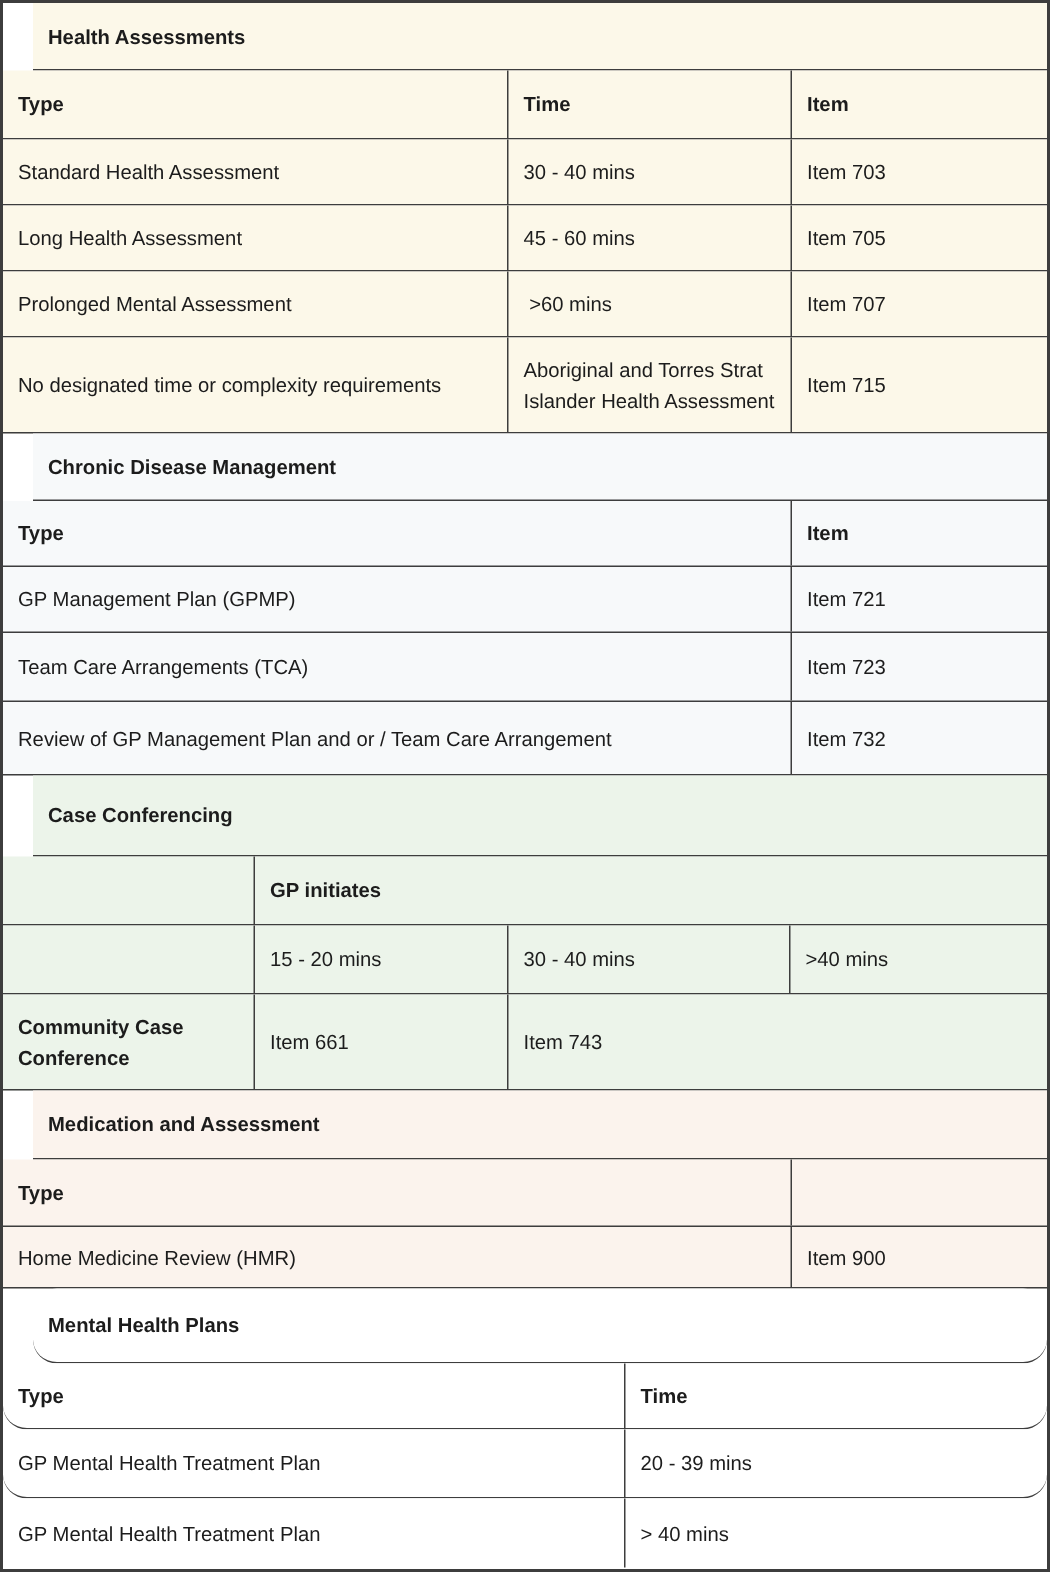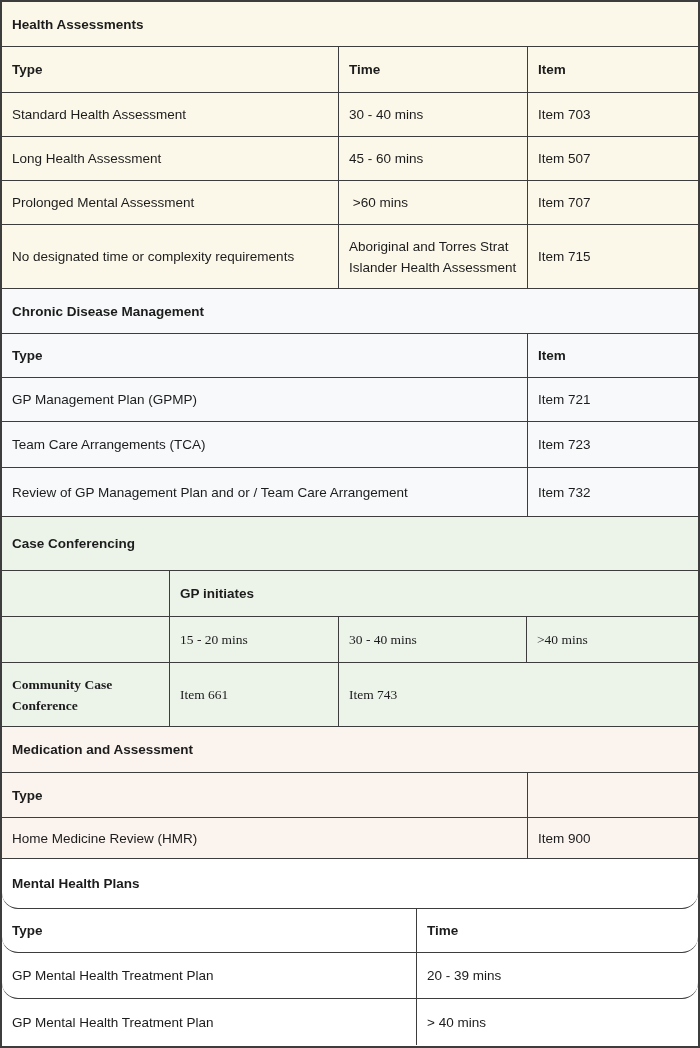--- a/index.html
+++ b/index.html
@@ -37,24 +37,24 @@
     line-height: 21px;
     white-space: pre-wrap;
     border-right: 1px solid var(--border);
     overflow: hidden;
   }
   .cell:last-child { border-right: none; }
   .bold { font-weight: bold; }
   
   .cols-hat { grid-template-columns: 337px 189px 1fr; } 
   .cols-2i  { grid-template-columns: 526px 1fr; }       
-  .cols-cc  { grid-template-columns: 168px 169px 188px 1fr; font-family: Liberation Serif, serif; } 
+  .cols-cc  { grid-template-columns: 168px 169px 188px 1fr; } 
   .cols-gpi { grid-template-columns: 168px 1fr; }       
   .cols-mh  { grid-template-columns: 415px 1fr; }       
-  .cols-1   { grid-template-columns: 1fr; }
+  .cols-1   { grid-template-columns: 1fr; margin-left: 20px; }
   
   .bg-cream { background: var(--cream); }
   .bg-cool  { background: var(--cool-white); }
   .bg-green { background: var(--green); }
   .bg-pink  { background: var(--pink); }
   .bg-white { background: var(--white); border-radius: 16px; }
 </style>
 </head>
 <body>
 
@@ -70,21 +70,21 @@
       <div class="cell bold">Item</div>
     </div>
     <div class="row cols-hat bg-cream" style="height:44px">
       <div class="cell">Standard Health Assessment</div>
       <div class="cell">30 - 40 mins</div>
       <div class="cell">Item 703</div>
     </div>
     <div class="row cols-hat bg-cream" style="height:44px">
       <div class="cell">Long Health Assessment</div>
       <div class="cell">45 - 60 mins</div>
-      <div class="cell">Item 507</div>
+      <div class="cell">Item 705</div>
     </div>
     <div class="row cols-hat bg-cream" style="height:44px">
       <div class="cell">Prolonged Mental Assessment</div>
       <div class="cell"> &gt;60 mins</div>
       <div class="cell">Item 707</div>
     </div>
     <div class="row cols-hat bg-cream" style="height:64px">
       <div class="cell">No designated time or complexity requirements</div>
       <div class="cell">Aboriginal and Torres Strat Islander Health Assessment</div>
       <div class="cell">Item 715</div>

